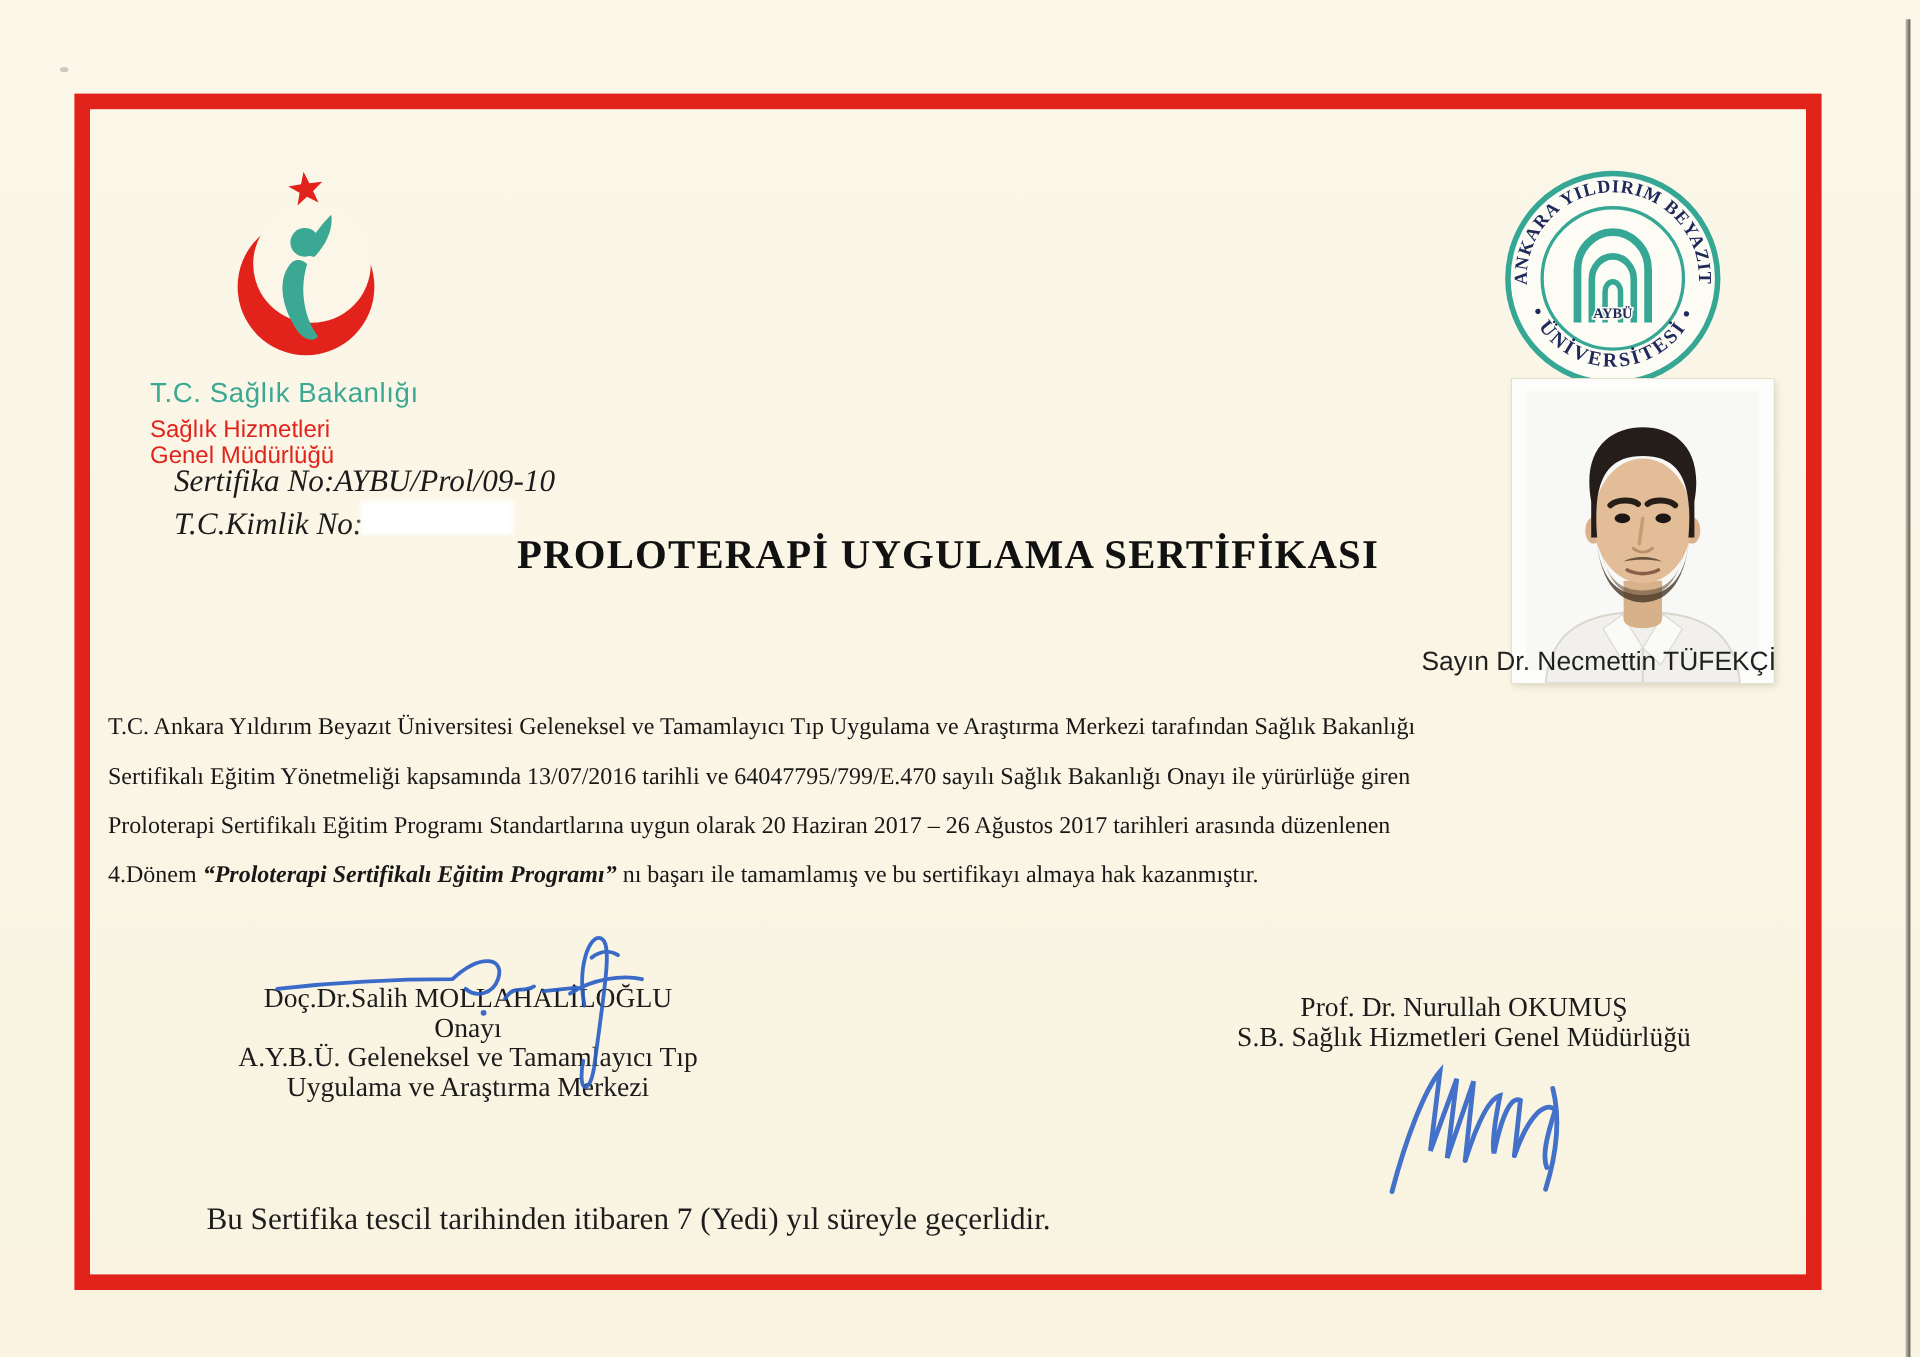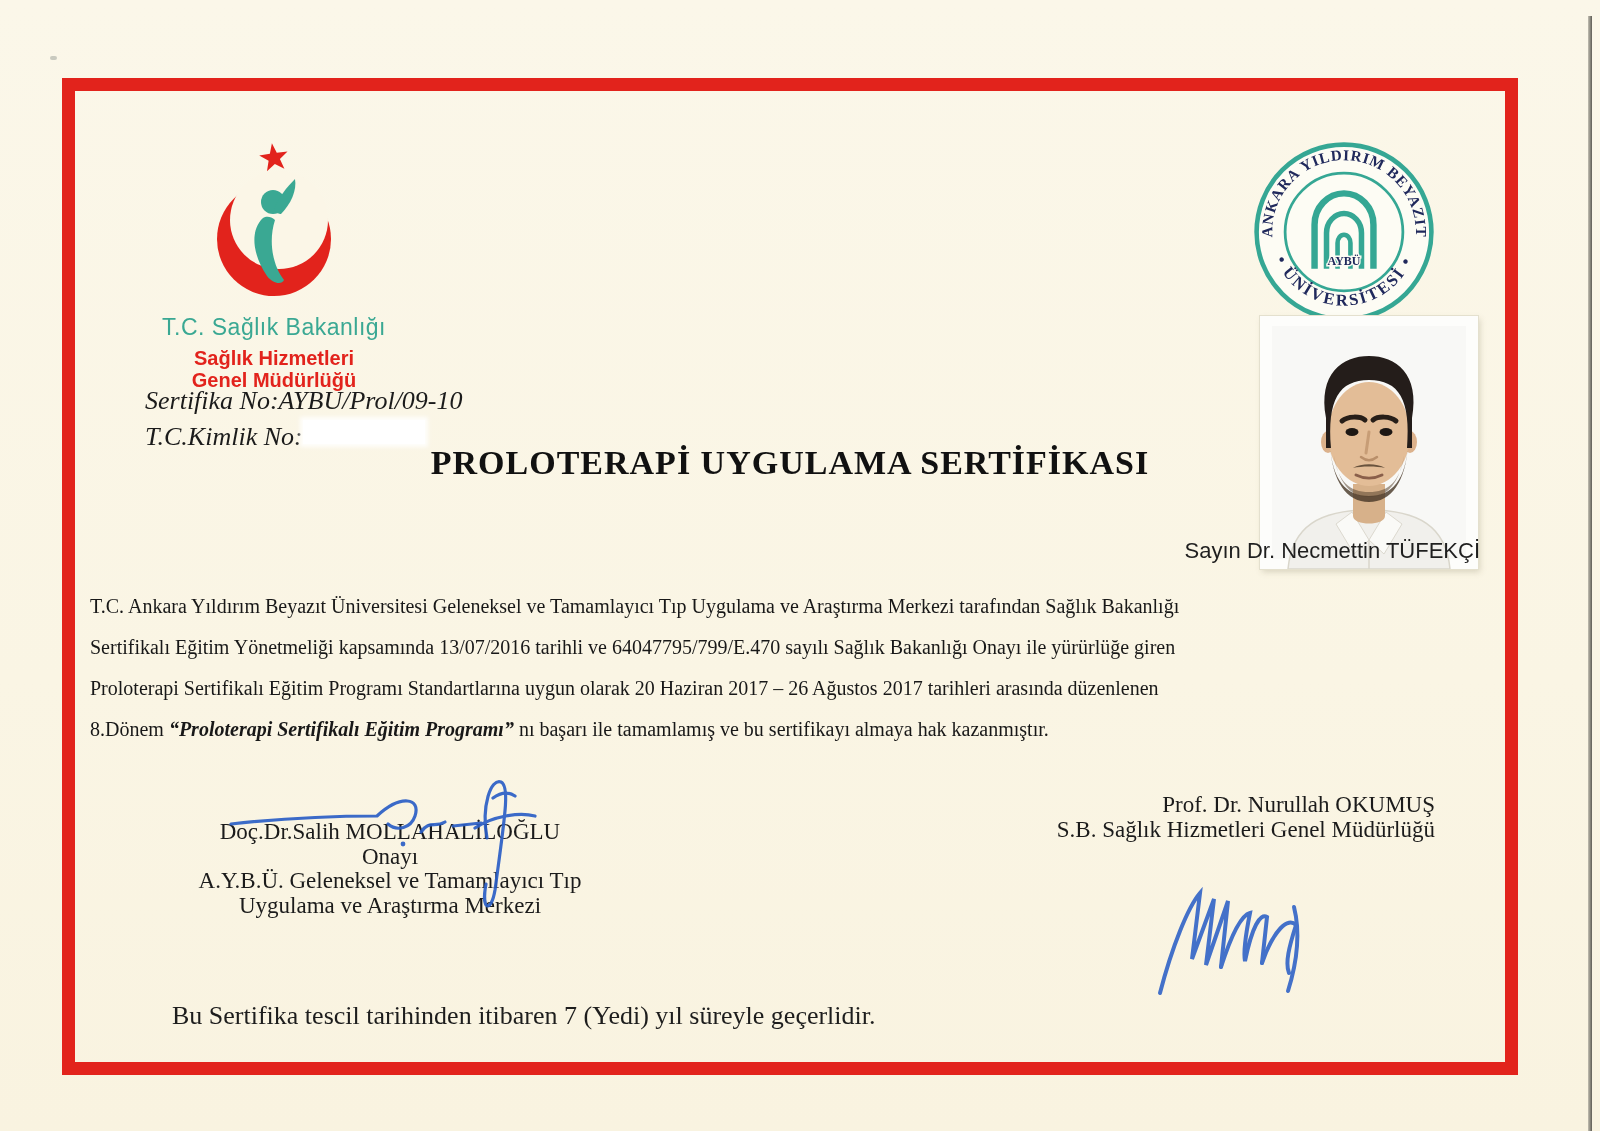--- a/index.html
+++ b/index.html
@@ -12,24 +12,24 @@
     position:absolute; left:62px; top:78px; width:1456px; height:997px;
     border:13px solid #e2231c; box-sizing:border-box;
   }
   .scan-edge{
     position:absolute; left:1588px; top:16px; width:4px; height:1115px;
     background:linear-gradient(90deg,#b9b6aa,#43423c); opacity:.85;
   }
   .speck{position:absolute; left:50px; top:56px; width:7px; height:4px; background:#a9aba4; opacity:.6; border-radius:2px;}
 
   
-  .ministry{position:absolute; left:144px; top:142px; width:260px; text-align:center;}
+  .ministry{position:absolute; left:125px; top:142px; width:260px; text-align:left;}
   .ministry svg{display:block; margin:0 auto;}
   .ministry-title{font-family:"Liberation Sans", sans-serif; font-size:23px; color:#3aa893; margin-top:2px; letter-spacing:.5px;}
-  .ministry-sub{font-family:"Liberation Sans", sans-serif; font-size:20px; font-weight:bold; color:#e2231c; line-height:22px; margin-top:6px;}
+  .ministry-sub{font-family:"Liberation Sans", sans-serif; font-size:20px; font-weight:normal; color:#e2231c; line-height:22px; margin-top:6px;}
 
   
   .meta{position:absolute; left:145px; top:384px; font-style:italic; font-size:26px; line-height:34px;}
   .kimlik-row{position:relative; margin-top:2px;}
   .redaction{position:absolute; left:158px; top:36px; width:122px; height:24px; background:#ffffff; box-shadow:0 0 4px 3px rgba(255,255,255,.85);}
 
   
   .seal{position:absolute; left:1252px; top:140px;}
   .photo{
     position:absolute; left:1260px; top:316px; width:218px; height:253px;
@@ -46,21 +46,21 @@
     font-family:"Liberation Sans", sans-serif; font-size:22px; color:#1f1f1f;
   }
   .body-text{
     position:absolute; left:90px; top:586px; width:1400px; text-align:left;
     font-size:20px; line-height:41px; color:#181818;
   }
   .body-text .em{font-weight:bold; font-style:italic;}
 
   
   .sig-left{position:absolute; left:175px; top:820px; width:430px; text-align:center; font-size:23px; line-height:24.5px;}
-  .sig-right{position:absolute; left:1005px; top:793px; width:430px; text-align:right; font-size:23px; line-height:24.5px;}
+  .sig-right{position:absolute; left:1005px; top:828px; width:430px; text-align:center; font-size:23px; line-height:24.5px;}
   .sig-name{white-space:nowrap;}
   .ink{position:absolute; pointer-events:none;}
 
   .footer-note{position:absolute; left:172px; top:1001px; font-size:26px; color:#1d1d1d;}
 </style>
 </head>
 <body>
 
 <div class="page">
 
@@ -149,21 +149,21 @@
   </div>
 
   <div class="title">PROLOTERAPİ UYGULAMA SERTİFİKASI</div>
   <div class="recipient">Sayın Dr. Necmettin TÜFEKÇİ</div>
 
   <div class="body-text">
     <div>T.C. Ankara Yıldırım Beyazıt Üniversitesi Geleneksel ve Tamamlayıcı Tıp Uygulama ve Araştırma Merkezi tarafından Sağlık Bakanlığı</div>
     <div>Sertifikalı Eğitim Yönetmeliği kapsamında  13/07/2016 tarihli ve 64047795/799/E.470 sayılı Sağlık Bakanlığı Onayı ile yürürlüğe giren</div>
     <div>Proloterapi Sertifikalı Eğitim Programı Standartlarına uygun olarak  20 Haziran 2017 –  26 Ağustos 2017 tarihleri arasında düzenlenen</div>
     <div>
-      <span>8.Dönem </span><span class="em">“Proloterapi Sertifikalı Eğitim Programı”</span><span> nı başarı ile tamamlamış ve bu sertifikayı almaya hak kazanmıştır.</span>
+      <span>4.Dönem </span><span class="em">“Proloterapi Sertifikalı Eğitim Programı”</span><span> nı başarı ile tamamlamış ve bu sertifikayı almaya hak kazanmıştır.</span>
     </div>
   </div>
 
   <div class="sig-left">
     <div class="sig-name">Doç.Dr.Salih MOLLAHALİLOĞLU</div>
     <div>Onayı</div>
     <div>A.Y.B.Ü. Geleneksel ve Tamamlayıcı Tıp</div>
     <div>Uygulama ve Araştırma Merkezi</div>
   </div>
   <svg class="ink" style="left:225px; top:772px;" width="320" height="180" viewBox="0 0 320 180">

